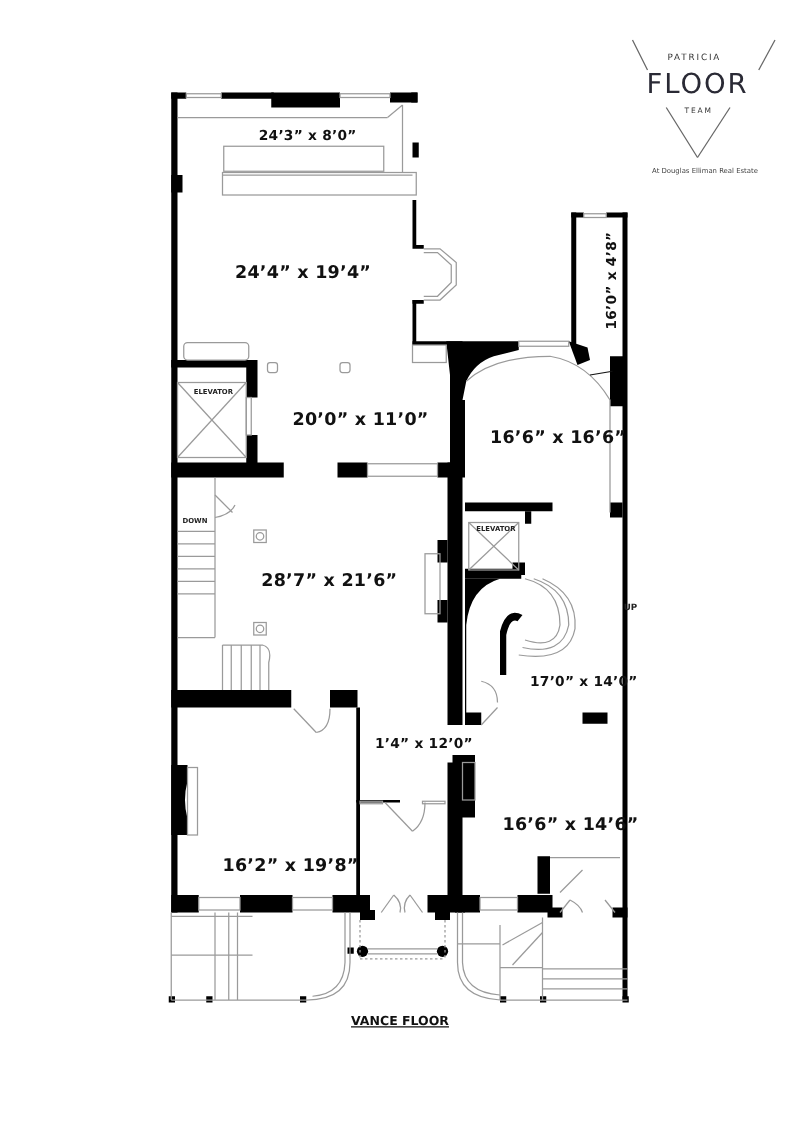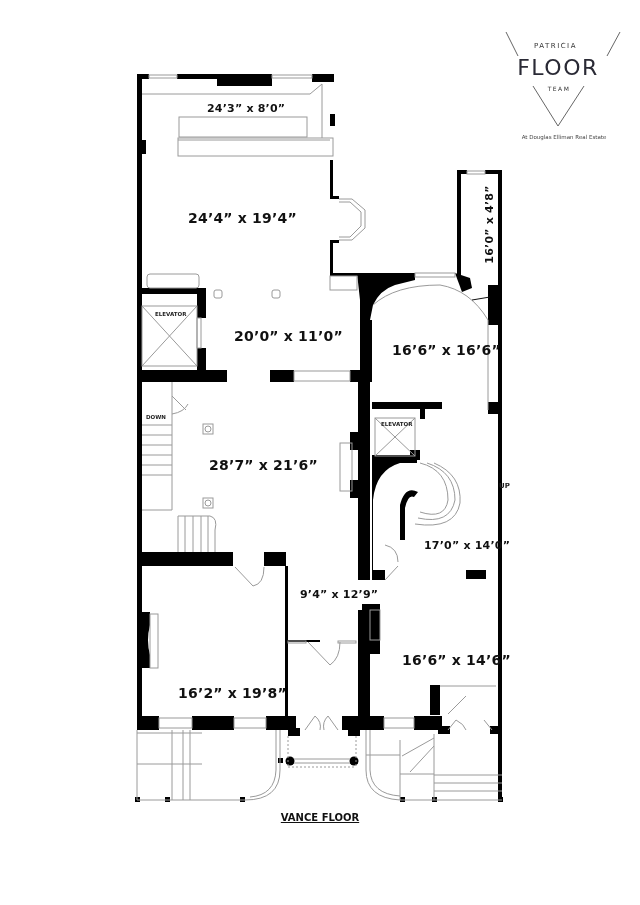--- a/index.html
+++ b/index.html
@@ -240,21 +240,21 @@
   </svg>
 
   
   <div class="room-label sm" style="left:207px; top:102px;">24’3” x 8’0”</div>
   <div class="room-label" style="left:188px; top:210px;">24’4” x 19’4”</div>
   <div class="room-label sm vert" style="left:450px; top:218px;">16’0” x 4’8”</div>
   <div class="room-label" style="left:234px; top:328px;">20’0” x 11’0”</div>
   <div class="room-label" style="left:392px; top:342px;">16’6” x 16’6”</div>
   <div class="room-label" style="left:209px; top:457px;">28’7” x 21’6”</div>
   <div class="room-label sm" style="left:424px; top:539px;">17’0” x 14’0”</div>
-  <div class="room-label sm" style="left:300px; top:588px;">9’4” x 12’9”</div>
+  <div class="room-label sm" style="left:300px; top:588px;">1’4” x 12’0”</div>
   <div class="room-label" style="left:178px; top:645px;margin-top:40px;">16’2” x 19’8”</div>
   <div class="room-label" style="left:402px; top:652px;">16’6” x 14’6”</div>
 
   
   <div class="small-label" style="left:155px; top:311px;">ELEVATOR</div>
   <div class="small-label" style="left:381px; top:421px;">ELEVATOR</div>
   <div class="small-label" style="left:146px; top:414px;">DOWN</div>
   <div class="small-label" style="left:455px; top:482px; font-size:7px;padding-left:44px;">UP</div>
 
   

